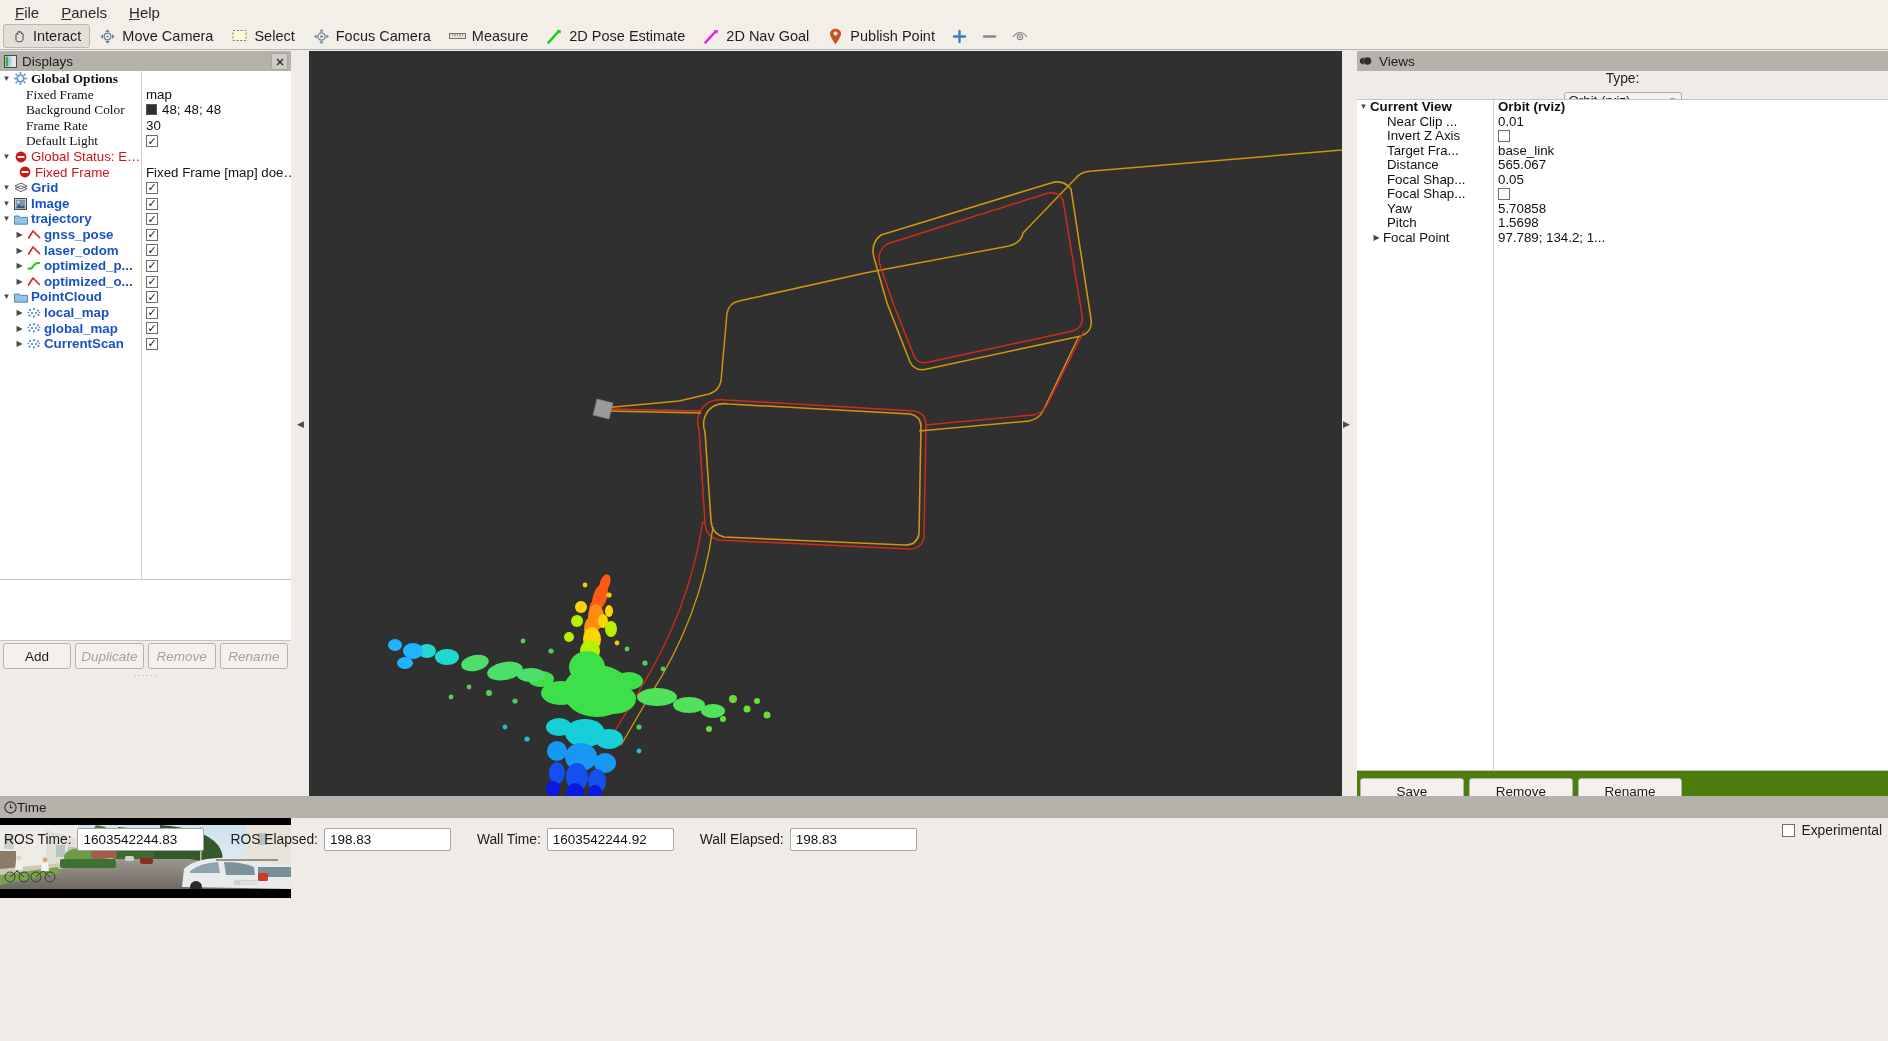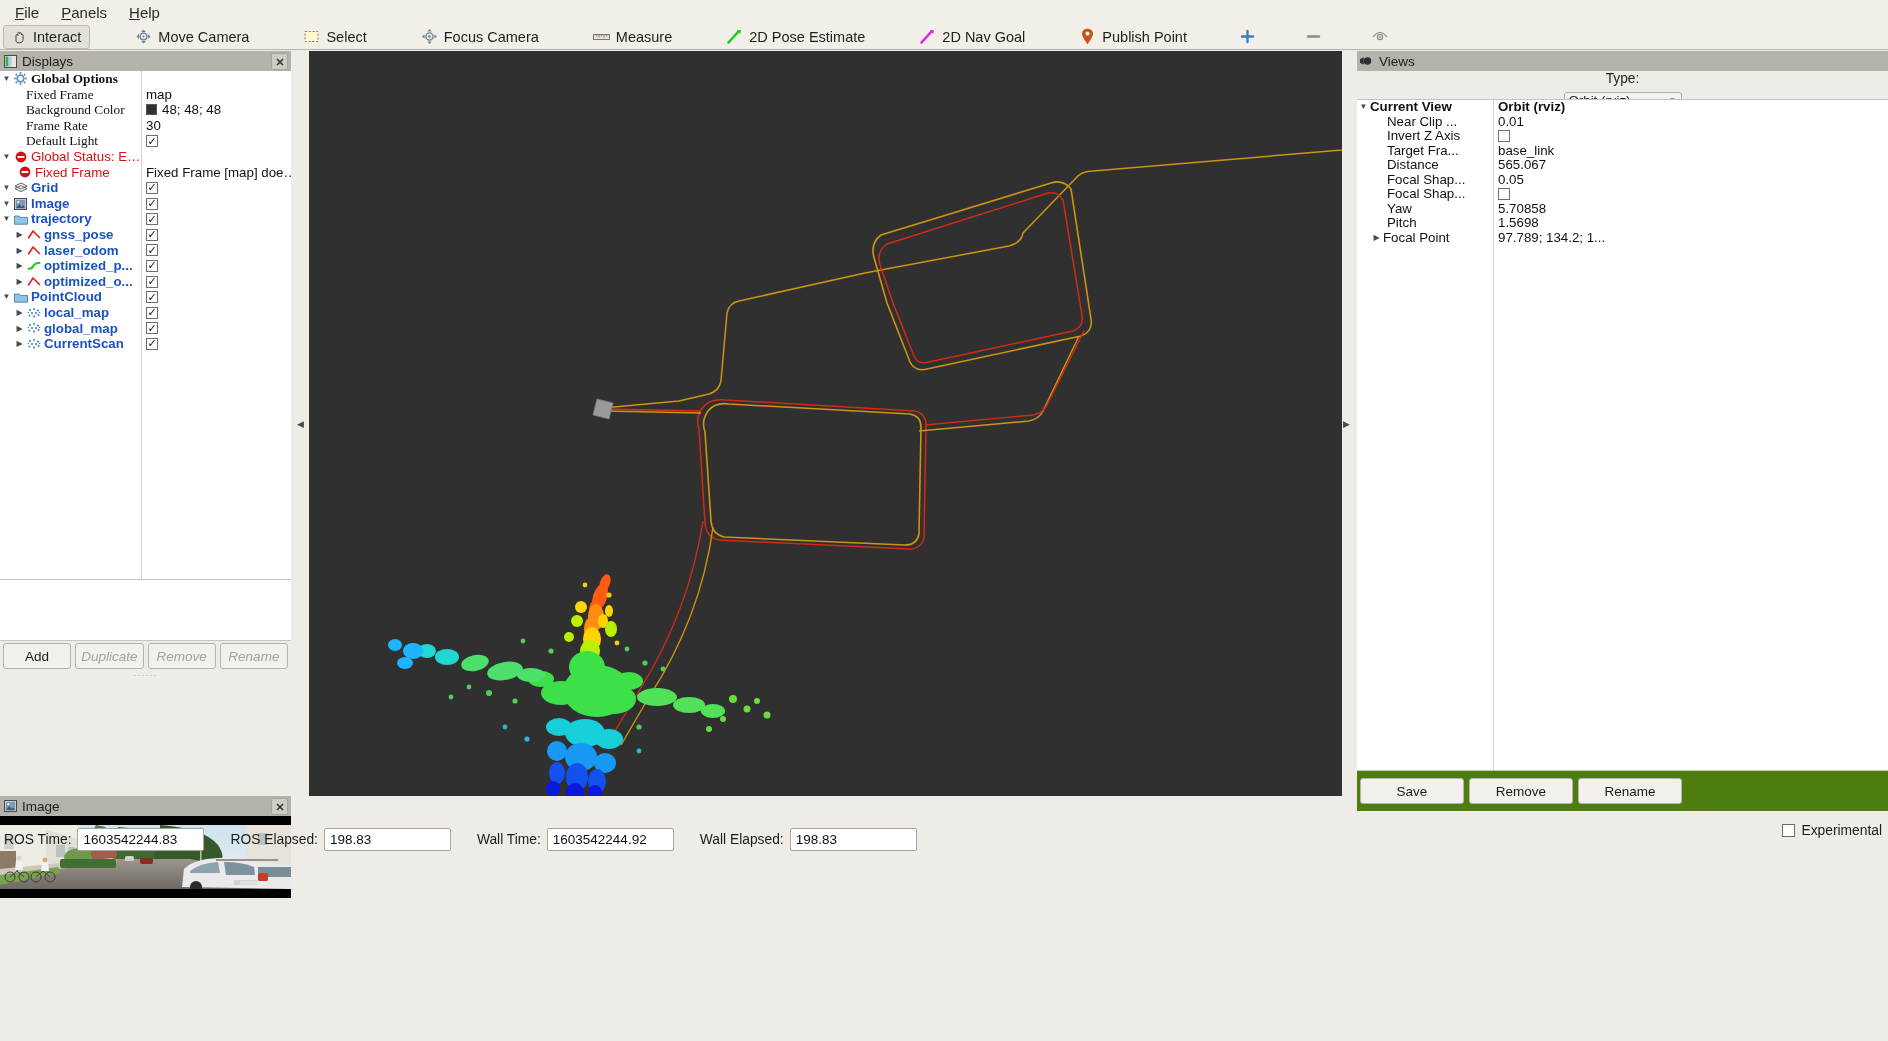--- a/index.html
+++ b/index.html
@@ -30,24 +30,23 @@
     cursor: default;
   }
   .menu-item u { text-decoration: underline; }
 
   
   .toolbar {
     position: absolute; left: 0; top: 24px;
     width: 1888px; height: 26px;
     background: #f2efe9;
     border-bottom: 1px solid #b8b4ae;
-    display: flex; align-items: center;
+    display: flex; 
     box-sizing: border-box;
     padding-left: 3px;
-    gap: 36px;
   }
   .tbtn {
     display: flex; align-items: center;
     height: 22px;
     padding: 0 8px 0 6px;
     margin-right: 2px;
     font-size: 14.5px;
     color: #1f1f1f;
     border: 1px solid transparent;
     border-radius: 3px;
@@ -1146,20 +1145,29 @@
 
     <div class="views-btn-row">
       <div class="btn">Save</div>
       <div class="btn">Remove</div>
       <div class="btn">Rename</div>
     </div>
   </div>
 
   <div class="time-panel">
 
+    <div class="time-title">
+      <span class="pt-icon">
+        <svg width="13" height="13" viewBox="0 0 13 13">
+          <circle cx="6.5" cy="6.5" r="5.6" fill="none" stroke="#2e2e2e" stroke-width="1.1"></circle>
+          <path d="M6.5 3.4 v3.3 h2.4" fill="none" stroke="#2e2e2e" stroke-width="1.1"></path>
+        </svg>
+      </span>
+      <span>Time</span>
+    </div>
 
     <div class="time-fields">
       <div class="tf-group">
         <span class="tf-label">ROS Time:</span>
         <div class="tf-input">1603542244.83</div>
       </div>
       <div class="tf-group">
         <span class="tf-label">ROS Elapsed:</span>
         <div class="tf-input">198.83</div>
       </div>

